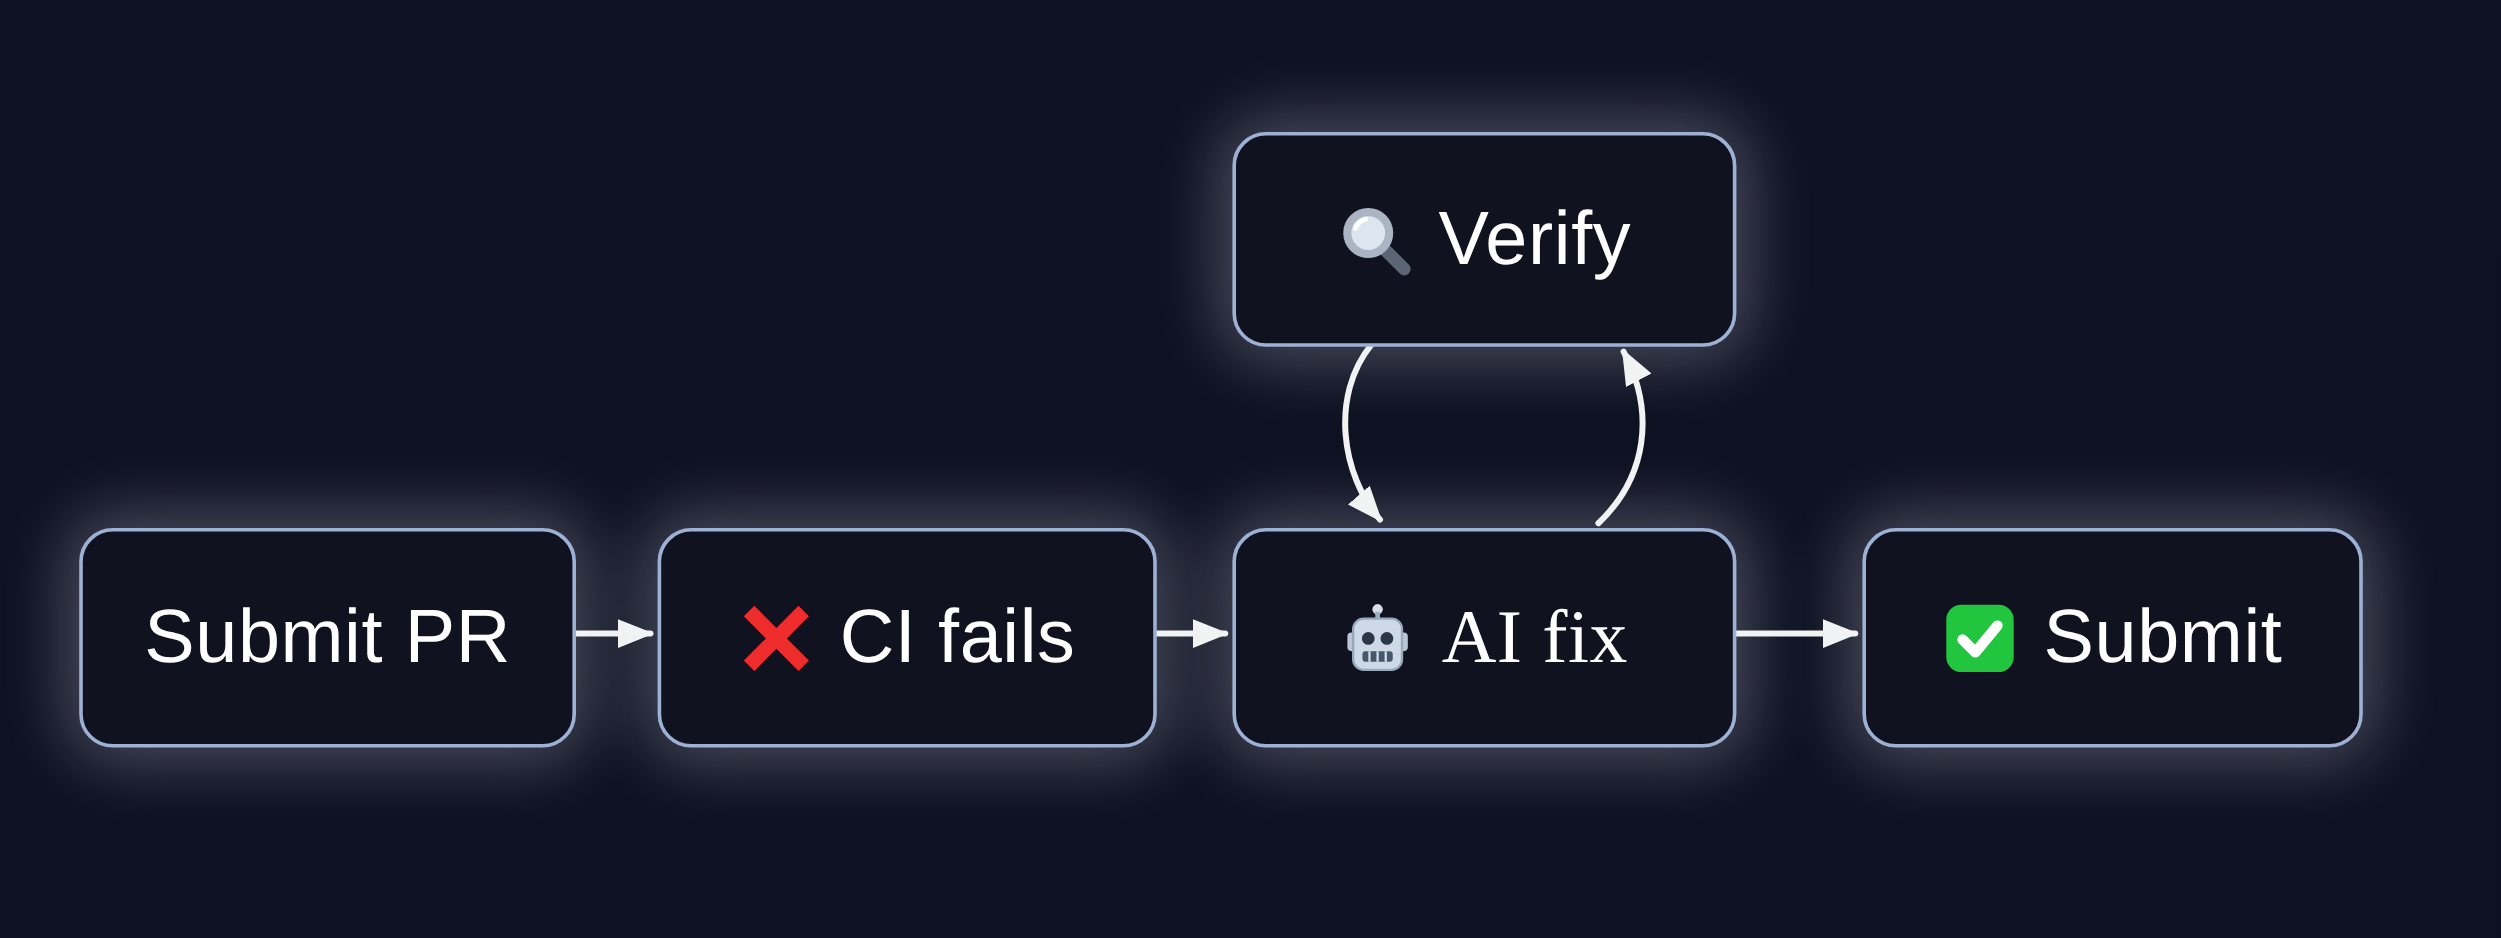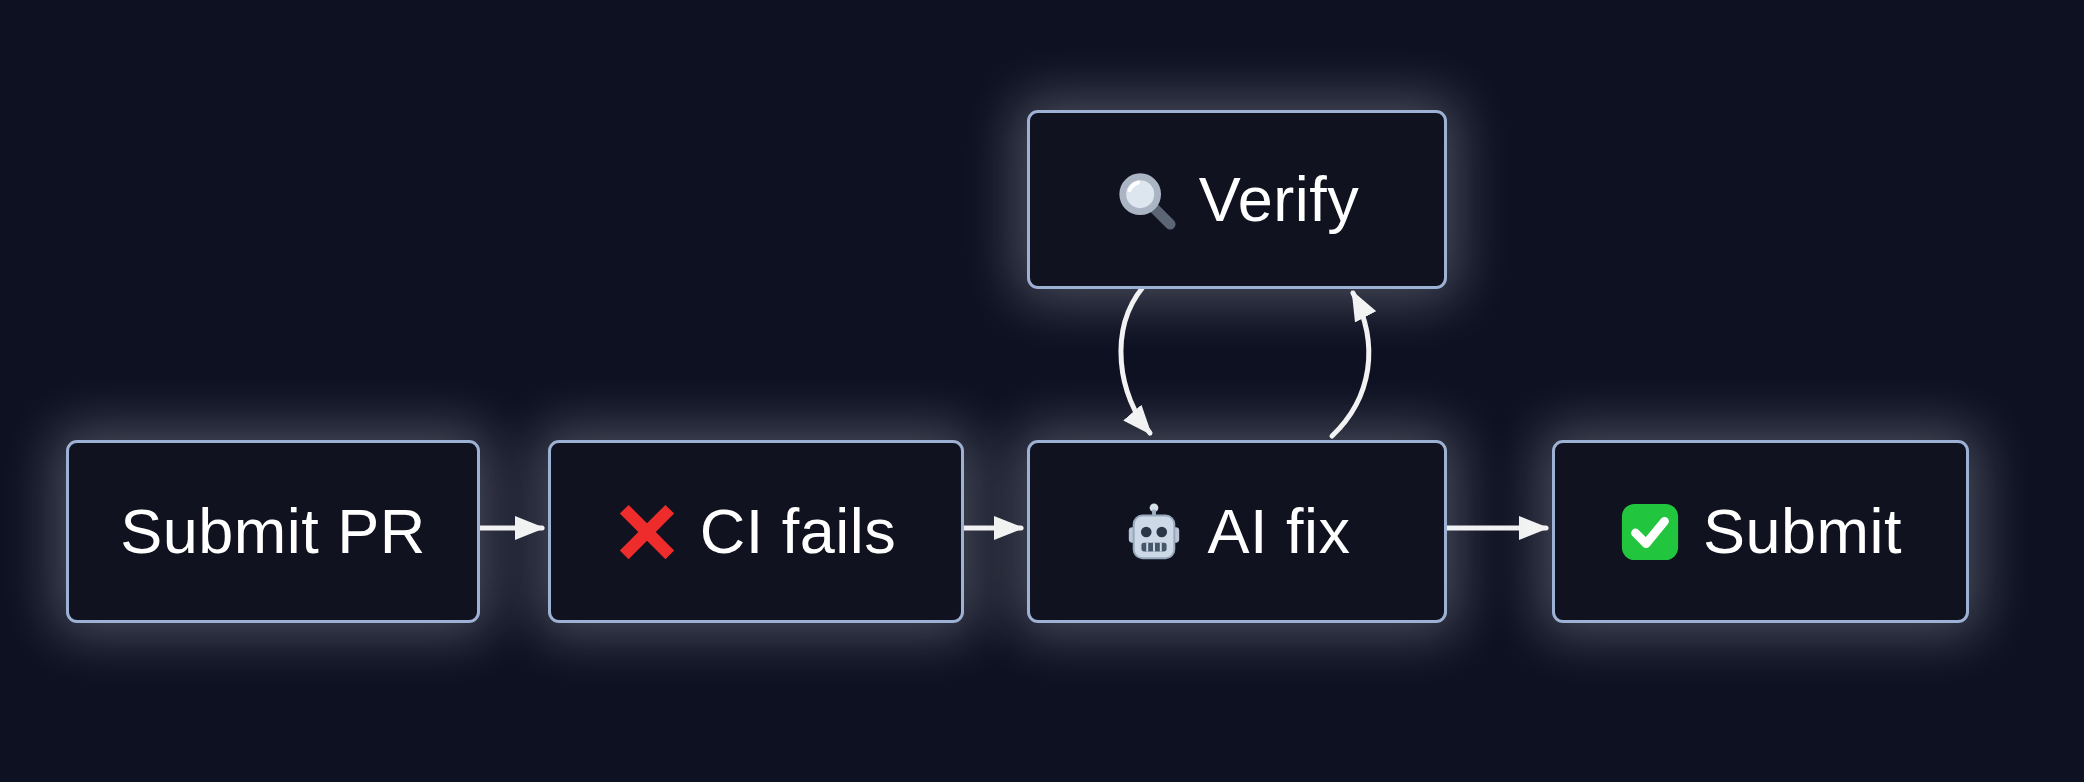--- a/index.html
+++ b/index.html
@@ -28,21 +28,21 @@
     pointer-events: none;
   }
   .node {
     position: absolute;
     display: flex;
     align-items: center;
     justify-content: center;
     gap: 22px;
     background: var(--node-fill, #10121f);
     border: 3px solid var(--node-border, #9db1d4);
-    border-radius: 11px;
+    border-radius: 28px;
     color: var(--node-text, #ffffff);
     font-size: 63px;
     line-height: 1;
     box-shadow: 0 0 54px 12px rgba(242, 246, 255, 0.26);
   }
   .node .label {
     white-space: nowrap;
     letter-spacing: 0.5px;
   }
   .node .icon {
@@ -50,21 +50,21 @@
     align-items: center;
     justify-content: center;
   }
   .node .icon svg {
     width: 62px;
     height: 62px;
   }
   #node-verify  { left: 1027px; top: 110px; width: 414px; height: 173px; }
   #node-submit  { left: 66px;   top: 440px; width: 408px; height: 177px; }
   #node-ci      { left: 548px;  top: 440px; width: 410px; height: 177px; }
-  #node-aifix   { left: 1027px; top: 440px; width: 414px; height: 177px; }
+  #node-aifix   { left: 1027px; top: 440px; width: 414px; height: 177px; font-family: Liberation Serif, serif; }
   #node-approve { left: 1552px; top: 440px; width: 411px; height: 177px; }
 
   .edge-line {
     stroke: var(--edge-color, #f2f2f2);
     stroke-width: 5;
     fill: none;
     stroke-linecap: round;
   }
 </style>
 </head>

